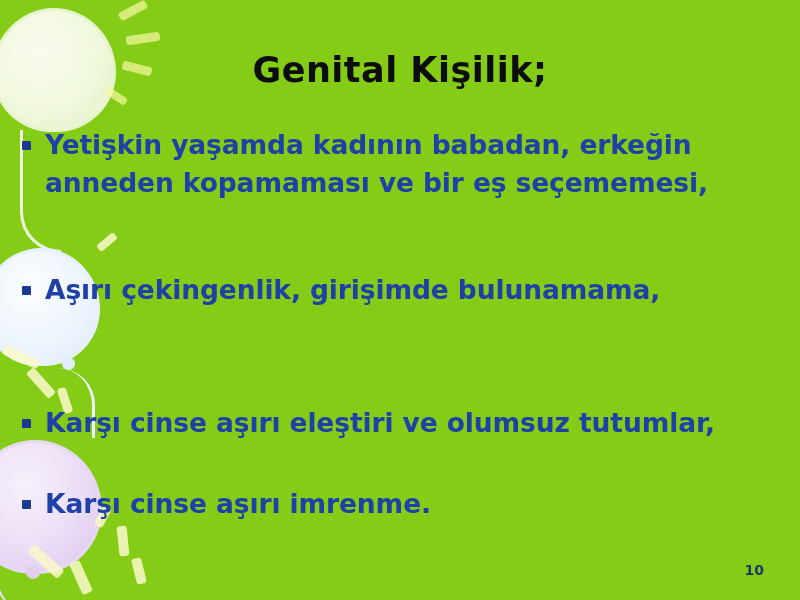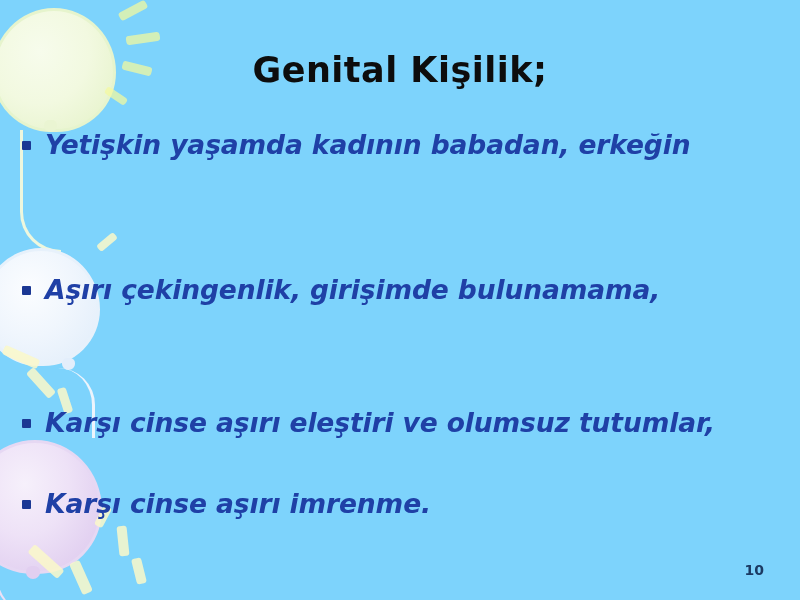--- a/index.html
+++ b/index.html
@@ -4,21 +4,21 @@
 <style>
   html, body {
     margin: 0;
     padding: 0;
     background: #ffffff;
   }
   .slide {
     position: relative;
     width: 800px;
     height: 600px;
-    background: #7dd3fc;
+    background: #84cc16;
     overflow: hidden;
     font-family: "DejaVu Sans", sans-serif;
   }
 
   
   .deco-layer {
     position: absolute;
     inset: 0;
     pointer-events: none;
     z-index: 0;
@@ -158,21 +158,20 @@
     background: #1b3894;
     border-radius: 1px;
   }
   .bullet-text {
     font-family: "DejaVu Sans", sans-serif;
     font-size: 26.5px;
     font-weight: bold;
     color: #1f40a6;
     line-height: 1.42;
     letter-spacing: -0.1px;
-    font-style: italic;
   }
 
   .b1 { position: absolute; top: 0;   left: 0; }
   .b2 { position: absolute; top: 157; left: 0; }
   .b3 { position: absolute; top: 258; left: 0; margin-top: 20px; }
   .b4 { position: absolute; top: 359; left: 0; }
 
   .page-number {
     position: absolute;
     right: 36px;
@@ -223,20 +222,21 @@
   <div class="content">
 
     <div class="slide-title">Genital Kişilik;</div>
 
     <div class="bullets">
 
       <div class="bullet-row b1" style="top:0px;">
         <span class="bullet-marker"></span>
         <span class="bullet-text">
           <span>Yetişkin yaşamda kadının babadan, erkeğin</span><br>
+          <span>anneden kopamaması ve bir eş seçememesi,</span>
         </span>
       </div>
 
       <div class="bullet-row b2" style="top:145px;text-align:right;">
         <span class="bullet-marker"></span>
         <span class="bullet-text">
           <span>Aşırı çekingenlik, girişimde bulunamama,</span>
         </span>
       </div>
 

